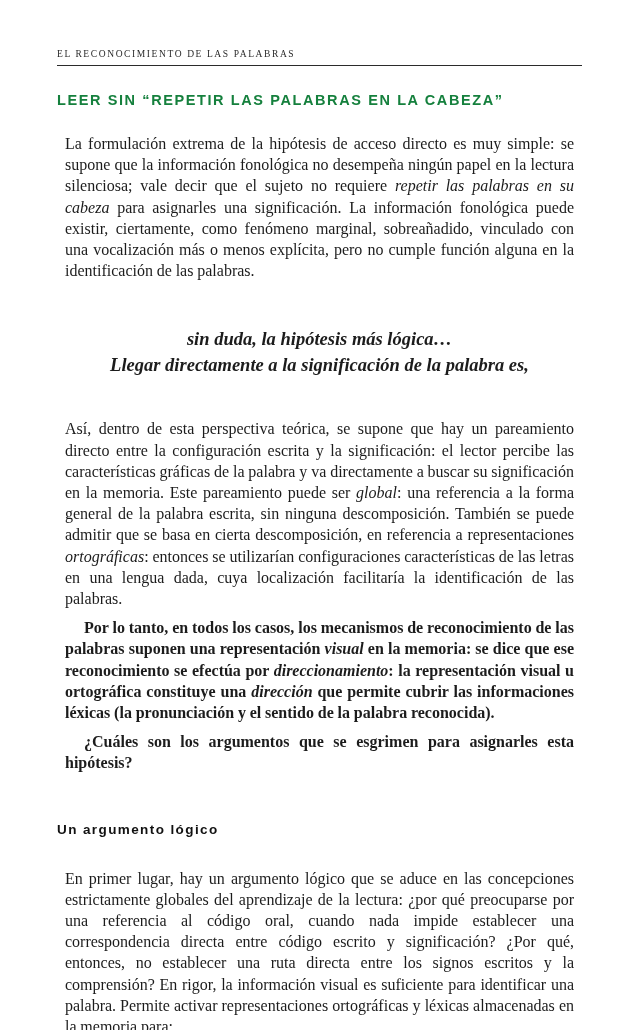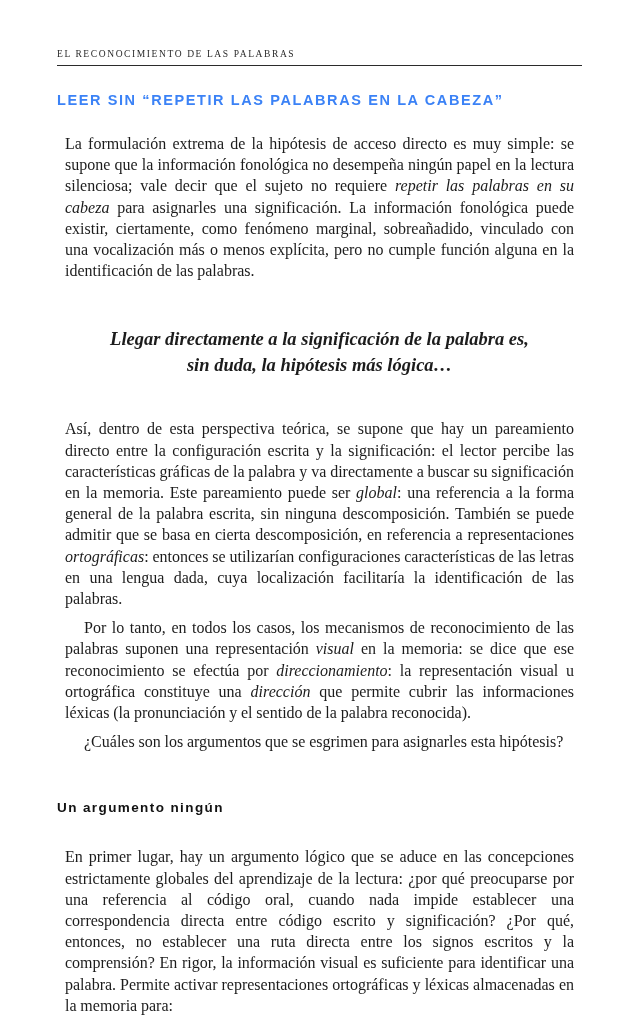--- a/index.html
+++ b/index.html
@@ -28,35 +28,35 @@
   .header-rule {
     border: none;
     border-top: 1.5px solid #2b2b2b;
     margin: 5px 0 0 0;
   }
   .chapter-heading {
     font-family: "Liberation Sans", sans-serif;
     font-weight: bold;
     font-size: 14.5px;
     letter-spacing: 1.6px;
-    color: #3b82f6;
+    color: #15803d;
     margin: 25px 0 0 0;
     line-height: 18px;
   }
   .body-para {
     font-size: 16px;
     line-height: 21.2px;
     text-align: justify;
     margin: 8px;
     hyphens: auto;
     -webkit-hyphens: auto;
     word-spacing: -0.2px;
   }
   .first-after-heading { margin-top: 24px; }
-  .indent { text-indent: 19px; }
+  .indent { text-indent: 19px; font-weight: bold; }
   .pull-quote {
     font-weight: bold;
     font-style: italic;
     font-size: 18.5px;
     line-height: 26px;
     text-align: center;
     margin: 45px 0 40px 0;
   }
   .pull-quote .quote-line { display: block; }
   .sub-heading {
@@ -84,29 +84,29 @@
   <header>
     <div class="running-header">EL RECONOCIMIENTO DE LAS PALABRAS</div>
     <hr class="header-rule">
   </header>
 
   <h1 class="chapter-heading">LEER SIN “REPETIR LAS PALABRAS EN LA CABEZA”</h1>
 
   <p class="body-para first-after-heading"><span>La formulación extrema de la hipótesis de acceso directo es muy simple: se supone que la información fonológica no desempeña ningún papel en la lectura silenciosa; vale decir que el sujeto no requiere </span><em>repetir las palabras en su cabeza</em><span> para asignarles una significación. La información fonológica puede existir, ciertamente, como fenómeno marginal, sobreañadido, vinculado con una vocalización más o menos explícita, pero no cumple función alguna en la identificación de las palabras.</span></p>
 
   <blockquote class="pull-quote">
+    <span class="quote-line">sin duda, la hipótesis más lógica…</span>
     <span class="quote-line">Llegar directamente a la significación de la palabra es,</span>
-    <span class="quote-line">sin duda, la hipótesis más lógica…</span>
   </blockquote>
 
   <p class="body-para"><span>Así, dentro de esta perspectiva teórica, se supone que hay un pareamiento directo entre la configuración escrita y la significación: el lector percibe las características gráficas de la palabra y va directamente a buscar su significación en la memoria. Este pareamiento puede ser </span><em>global</em><span>: una referencia a la forma general de la palabra escrita, sin ninguna descomposición. También se puede admitir que se basa en cierta descomposición, en referencia a representaciones </span><em>ortográficas</em><span>: entonces se utilizarían configuraciones características de las letras en una lengua dada, cuya localización facilitaría la identificación de las palabras.</span></p>
 
   <p class="body-para indent"><span>Por lo tanto, en todos los casos, los mecanismos de reconocimiento de las palabras suponen una representación </span><em>visual</em><span> en la memoria: se dice que ese reconocimiento se efectúa por </span><em>direccionamiento</em><span>: la representación visual u ortográfica constituye una </span><em>dirección</em><span> que permite cubrir las informaciones léxicas (la pronunciación y el sentido de la palabra reconocida).</span></p>
 
   <p class="body-para indent"><span>¿Cuáles son los argumentos que se esgrimen para asignarles esta hipótesis?</span></p>
 
-  <h2 class="sub-heading">Un argumento ningún</h2>
+  <h2 class="sub-heading">Un argumento lógico</h2>
 
   <p class="body-para after-subheading"><span>En primer lugar, hay un argumento lógico que se aduce en las concepciones estrictamente globales del aprendizaje de la lectura: ¿por qué preocuparse por una referencia al código oral, cuando nada impide establecer una correspondencia directa entre código escrito y significación? ¿Por qué, entonces, no establecer una ruta directa entre los signos escritos y la comprensión? En rigor, la información visual es suficiente para identificar una palabra. Permite activar representaciones ortográficas y léxicas almacenadas en la memoria para:</span></p>
 
   <div class="page-number">44</div>
 
 </div>
 
 </body></html>

